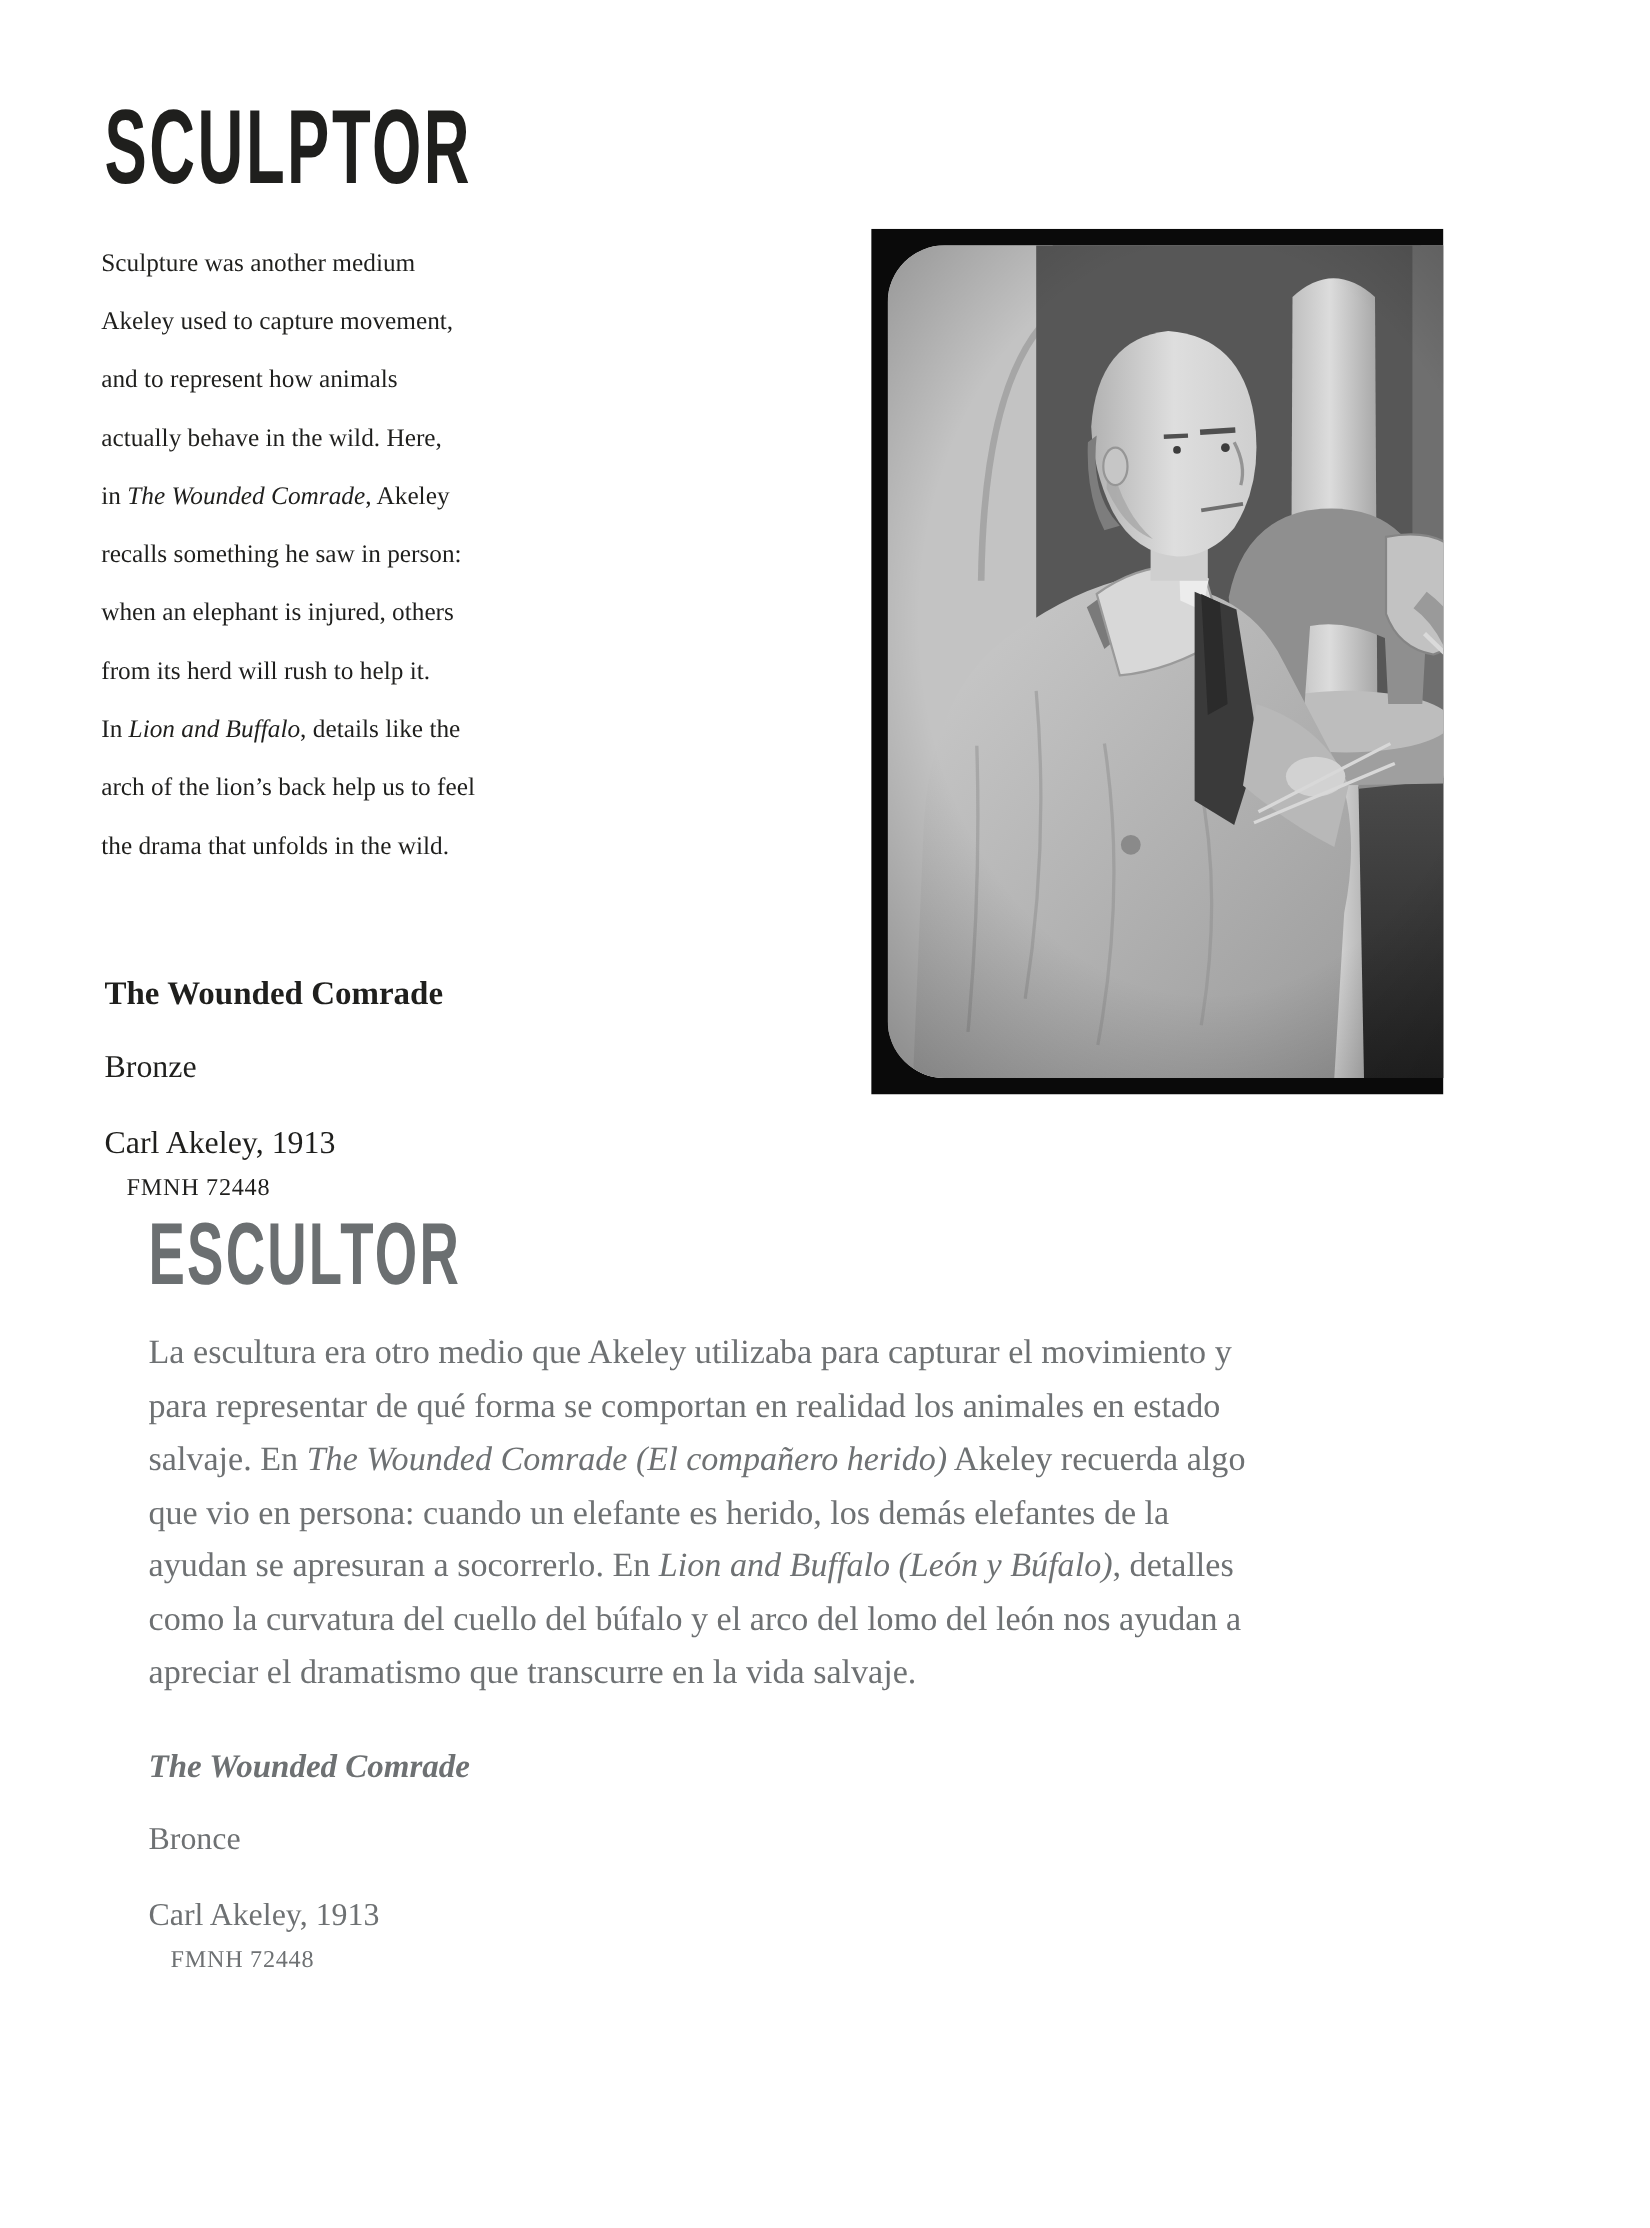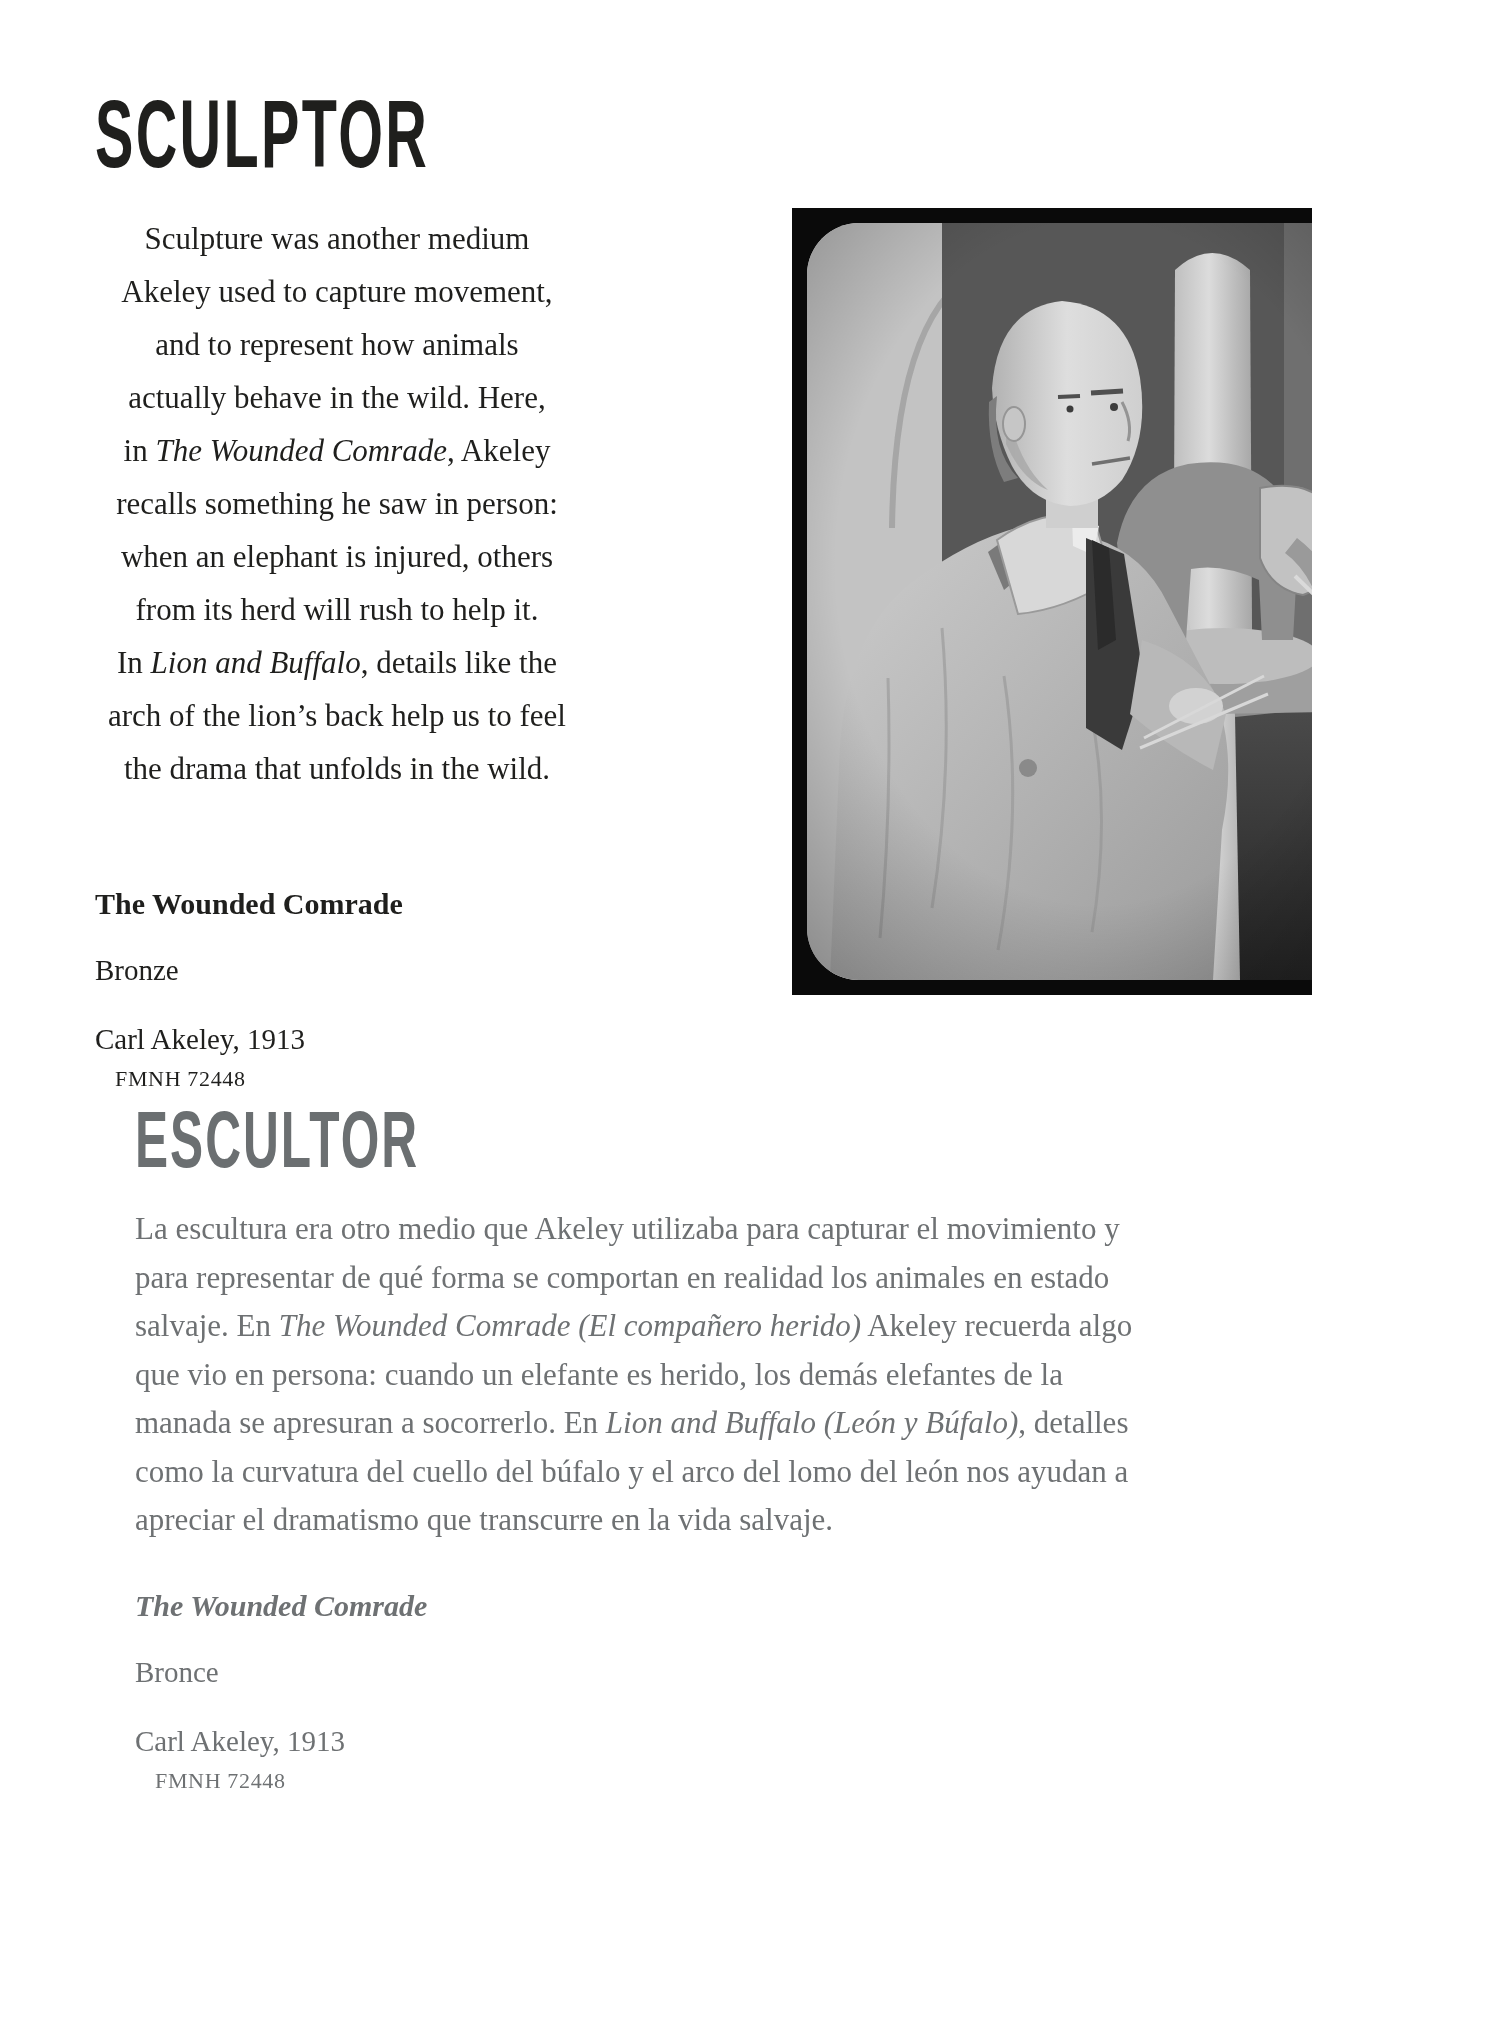--- a/index.html
+++ b/index.html
@@ -17,21 +17,21 @@
     letter-spacing:0.04em;
     transform-origin:0 50%;
     white-space:nowrap;
     line-height:1;
   }
   #title-en{left:95px;top:86px;font-size:96px;transform:scaleX(0.60);color:var(--ink,#1f1f1d);}
   #title-es{left:135px;top:1100px;font-size:80px;transform:scaleX(0.62);color:var(--title-gray,#6b6f71);}
   
   .para{position:absolute;}
   .para div{white-space:nowrap;}
-  #para-en{left:108px;top:212px;font-size:31px;line-height:53px;color:var(--ink,#1f1f1d);text-align:center;}
+  #para-en{left:92px;top:212px;font-size:23px;line-height:53px;color:var(--ink,#1f1f1d);}
   #para-es{left:135px;top:1205px;font-size:31px;line-height:48.5px;color:var(--gray,#6e7173);}
   .para em{font-style:italic;}
   
   .caption{position:absolute;}
   .caption .cap-title{font-size:30px;font-weight:700;line-height:40px;margin-bottom:9px;}
   .caption .cap-line{font-size:29px;line-height:46px;margin-top:23px;}
   .caption .cap-catalog{font-size:22px;line-height:34px;letter-spacing:0.03em;margin-left:20px;}
   #caption-en{left:95px;top:884px;color:var(--ink,#1f1f1d);}
   #caption-es{left:135px;top:1586px;color:var(--gray,#6e7173);}
   #caption-es .cap-title{font-style:italic;}
@@ -183,21 +183,21 @@
 
   <div id="photo-credit">© Field Museum, CSZ68147</div>
 
   <div id="title-es" class="big-title">ESCULTOR</div>
 
   <div id="para-es" class="para">
       <div><span>La escultura era otro medio que Akeley utilizaba para capturar el movimiento y</span></div>
       <div><span>para representar de qué forma se comportan en realidad los animales en estado</span></div>
       <div><span>salvaje. En </span><em>The Wounded Comrade (El compañero herido)</em><span> Akeley recuerda algo</span></div>
       <div><span>que vio en persona: cuando un elefante es herido, los demás elefantes de la</span></div>
-      <div><span>manada se apresuran a socorrerlo. En </span><em>Lion and Buffalo (León y Búfalo)</em><span>, detalles</span></div>
+      <div><span>ayudan se apresuran a socorrerlo. En </span><em>Lion and Buffalo (León y Búfalo)</em><span>, detalles</span></div>
       <div><span>como la curvatura del cuello del búfalo y el arco del lomo del león nos ayudan a</span></div>
       <div><span>apreciar el dramatismo que transcurre en la vida salvaje.</span></div>
     </div>
 
   <div id="caption-es" class="caption">
     <div class="cap-title">The Wounded Comrade</div>
     <div class="cap-line">Bronce</div>
     <div class="cap-line">Carl Akeley, 1913</div>
     <div class="cap-catalog">FMNH 72448</div>
   </div>

